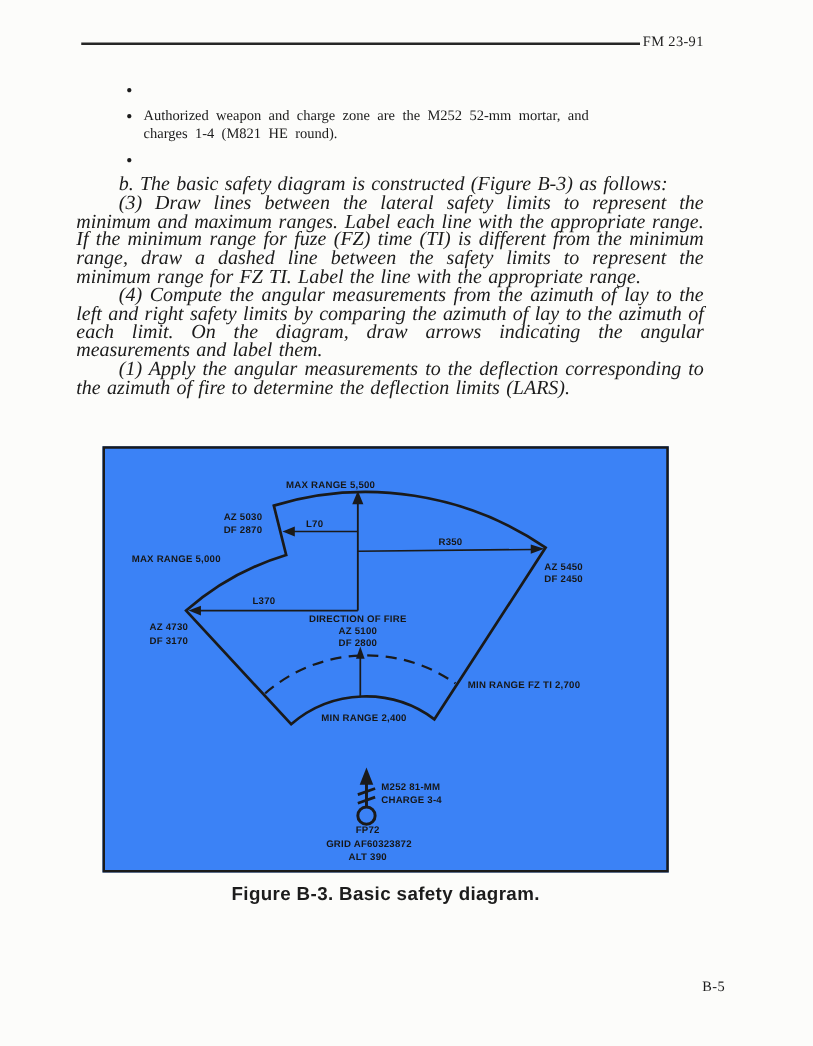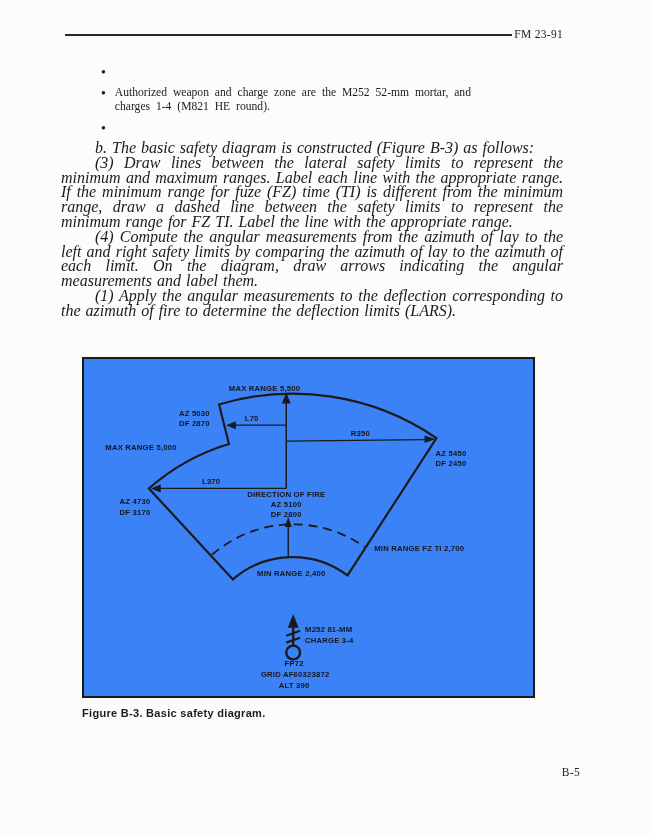--- a/index.html
+++ b/index.html
@@ -19,25 +19,25 @@
   .bullet{display:flex;margin-bottom:6px;line-height:14.6px;font-size:11.6px;word-spacing:3px;}
   .bullet .dot{font-size:8px;line-height:14.6px;margin-right:9px;word-spacing:0;}
   
   .paras{position:absolute;top:141px;left:61px;width:502px;}
   .paras p{margin:0;text-indent:34px;text-align:justify;
            font-size:16px;line-height:14.8px;word-spacing:1px;font-style:italic;}
   
   .figbox{position:absolute;top:357px;left:82px;width:453px;height:341px;
           border:2px solid #1a1a1a;box-sizing:border-box;background:#3b82f6;}
   .figbox svg{display:block;width:100%;height:100%;}
-  .fig-caption{position:absolute;top:707px;left:82px;width:453px;
+  .fig-caption{position:absolute;top:707px;left:82px;width:453px;text-align:center;
                font-family:"Liberation Sans", sans-serif;font-weight:bold;
-               font-size:11px;letter-spacing:.3px;color:#1c1c1c;}
+               font-size:15px;letter-spacing:.3px;color:#1c1c1c;}
   
-  .pageno{position:absolute;top:766px;right:70px;font-size:11.5px;letter-spacing:.3px;text-align:right;}
+  .pageno{position:absolute;top:784px;right:70px;font-size:11.5px;letter-spacing:.3px;text-align:right;}
   
   .lbl{font-family:"Liberation Sans", sans-serif;font-weight:bold;
        font-size:7.8px;fill:#161616;letter-spacing:.2px;}
   .ln{stroke:#1a1a1a;fill:none;}
 </style>
 </head>
 <body>
 
 <div class="page">
 

